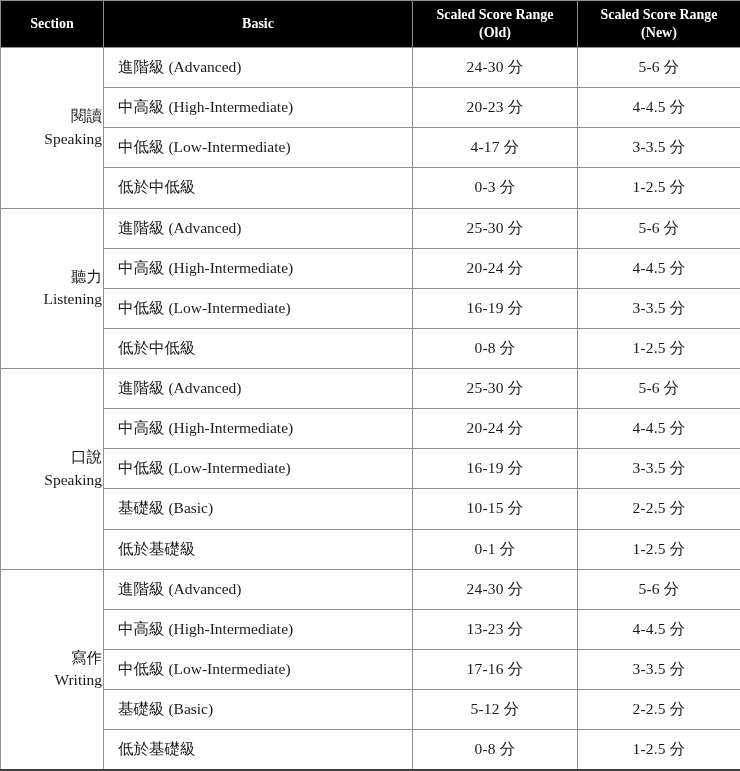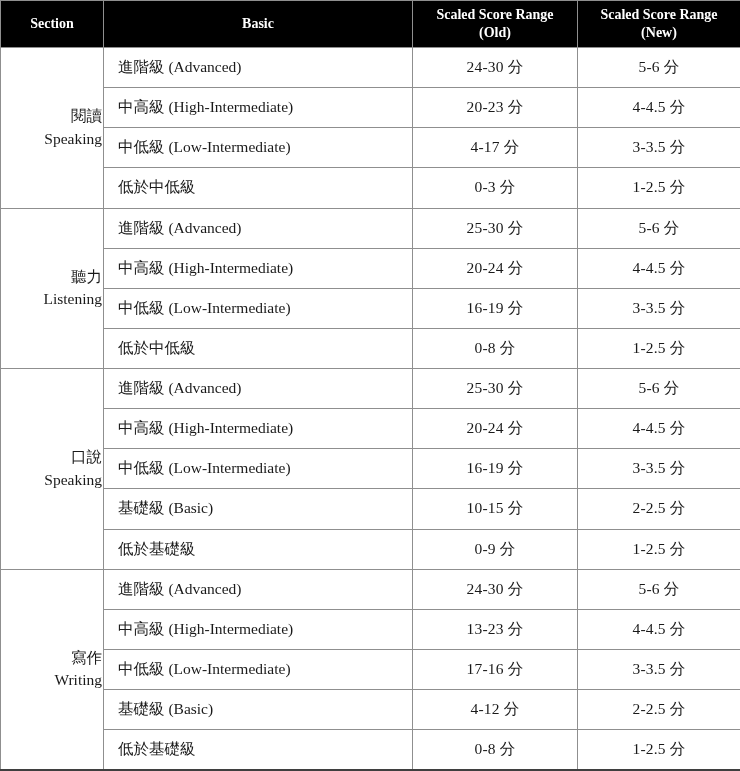--- a/index.html
+++ b/index.html
@@ -159,21 +159,21 @@
           <td class="score-cell">16-19 分</td>
           <td class="score-cell">3-3.5 分</td>
         </tr>
         <tr>
           <td class="level-cell">基礎級 (Basic)</td>
           <td class="score-cell">10-15 分</td>
           <td class="score-cell">2-2.5 分</td>
         </tr>
         <tr>
           <td class="level-cell">低於基礎級</td>
-          <td class="score-cell">0-9 分</td>
+          <td class="score-cell">0-1 分</td>
           <td class="score-cell">1-2.5 分</td>
         </tr>
         <tr>
           <td class="section-cell" rowspan="5">
             <div>寫作</div>
             <div>Writing</div>
           </td>
           <td class="level-cell">進階級 (Advanced)</td>
           <td class="score-cell">24-30 分</td>
           <td class="score-cell">5-6 分</td>
@@ -183,21 +183,21 @@
           <td class="score-cell">13-23 分</td>
           <td class="score-cell">4-4.5 分</td>
         </tr>
         <tr>
           <td class="level-cell">中低級 (Low-Intermediate)</td>
           <td class="score-cell">17-16 分</td>
           <td class="score-cell">3-3.5 分</td>
         </tr>
         <tr>
           <td class="level-cell">基礎級 (Basic)</td>
-          <td class="score-cell">4-12 分</td>
+          <td class="score-cell">5-12 分</td>
           <td class="score-cell">2-2.5 分</td>
         </tr>
         <tr>
           <td class="level-cell">低於基礎級</td>
           <td class="score-cell">0-8 分</td>
           <td class="score-cell">1-2.5 分</td>
         </tr>
       </tbody>
   </table>
 </div>

